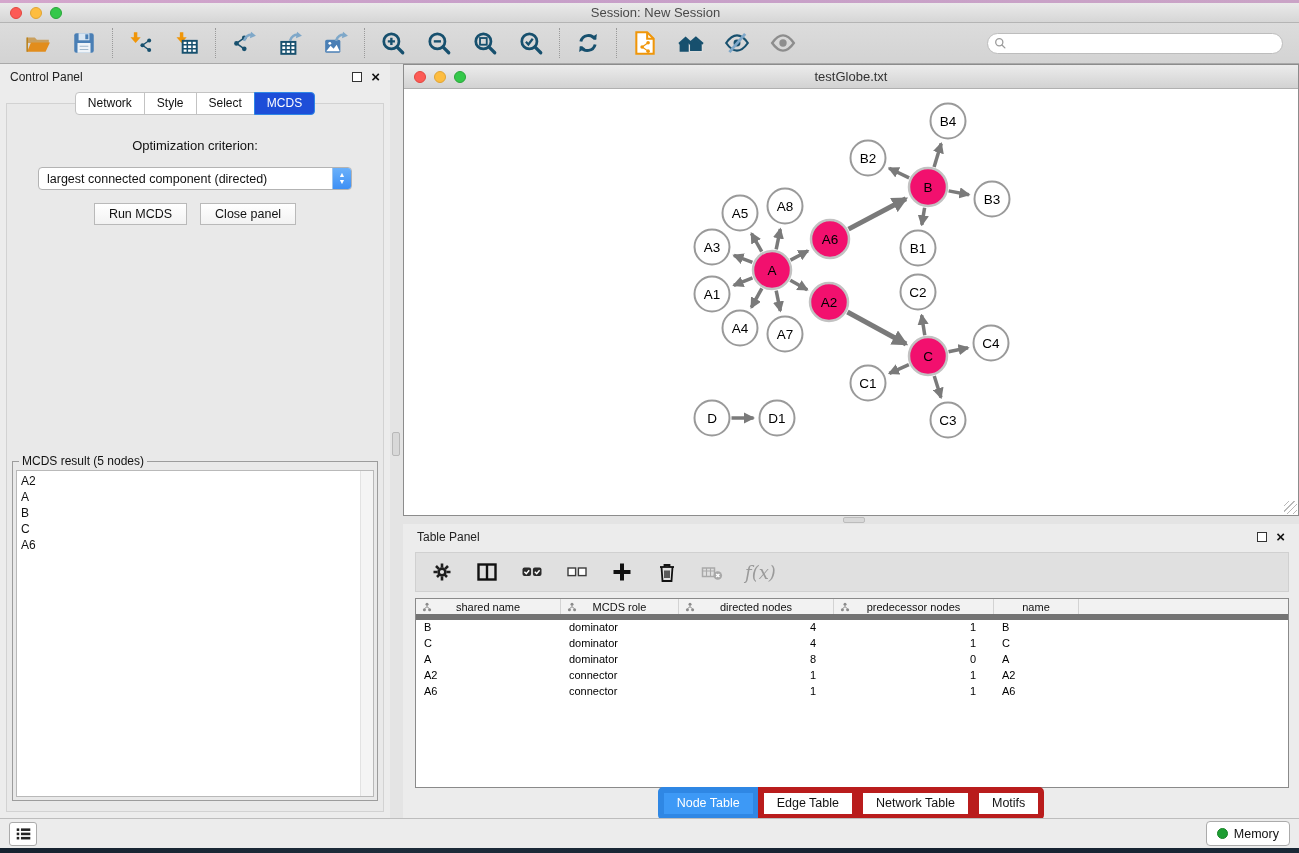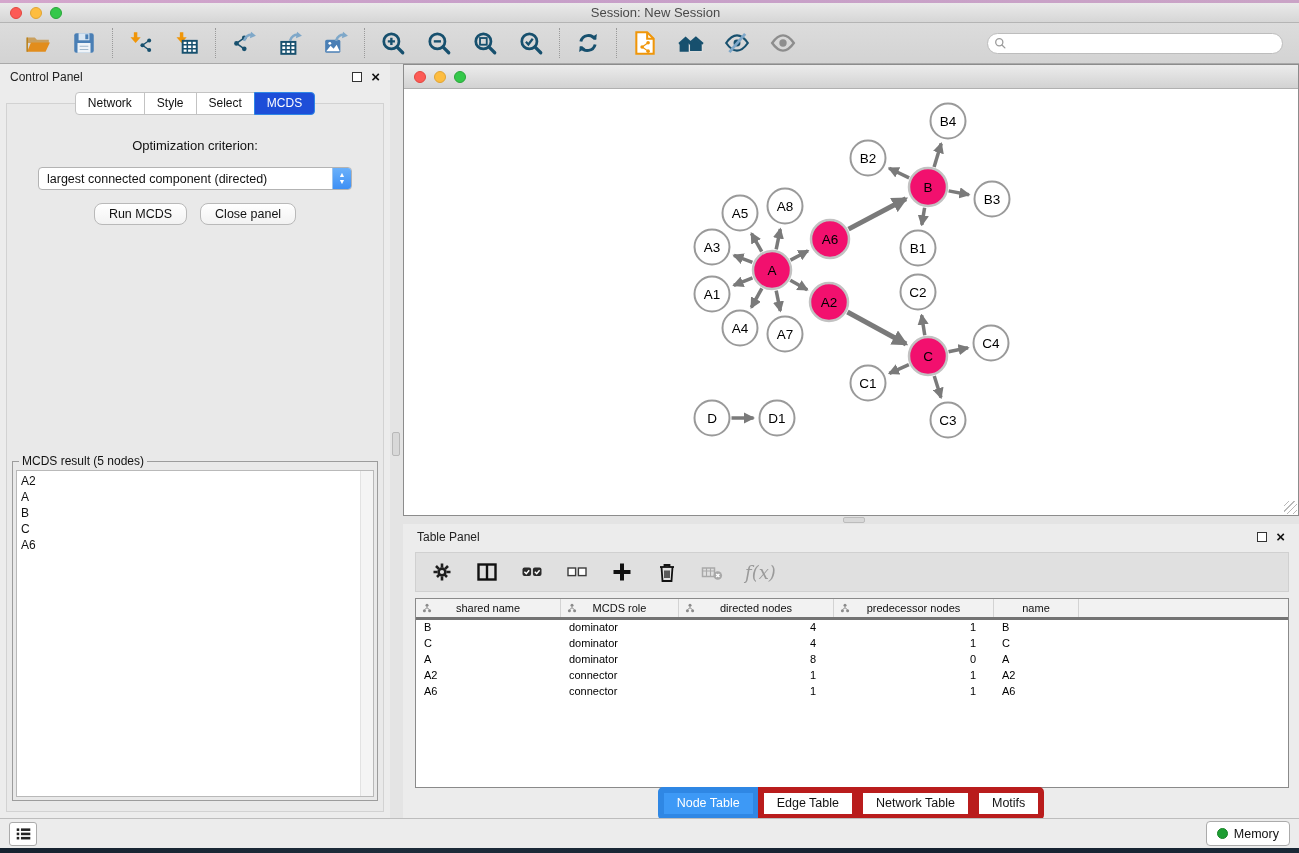--- a/index.html
+++ b/index.html
@@ -56,21 +56,21 @@
     display:flex; flex-direction:column; align-items:center; }
   .opt-label { font-size:13px; color:#111; margin-top:22px; }
   .dropdown { margin-top:14px; width:314px; height:23px; background:#fff; border:1px solid #b3b3b3;
     border-radius:4px; display:flex; align-items:center; overflow:hidden; }
   .dropdown-value { flex:1; font-size:12.5px; color:#111; padding-left:8px; white-space:nowrap; }
   .dropdown-stepper { width:19px; height:23px; background:linear-gradient(#6cb2fb,#3c8ef4); border-left:1px solid #9cc4ef;
     display:flex; flex-direction:column; align-items:center; justify-content:center; gap:1px; }
   .dropdown-stepper span { color:#fff; font-size:7px; line-height:6px; }
   .cp-buttons { margin-top:13px; display:flex; gap:13px; }
   .mac-btn { height:22px; padding:0 14px; background:linear-gradient(#ffffff,#f2f2f2); border:1px solid #b9b9b9;
-    border-radius:8px; font-size:12.5px; color:#111; display:flex; align-items:center; }
+    border-radius:0; font-size:12.5px; color:#111; display:flex; align-items:center; }
 
   .result-box { margin-top:auto; margin-bottom:10px; width:366px; height:340px; border:1px solid #9c9c9c;
     position:relative; padding:8px 3px 3px; }
   .result-legend { position:absolute; top:-8px; left:6px; background:#e9e9e9; font-size:12px; color:#111; padding:0 3px; }
   .result-list { width:100%; height:100%; background:#fff; border:1px solid #b9b9b9; position:relative;
     overflow:hidden; padding:2px 16px 2px 4px; }
   .result-item { font-size:12px; color:#111; line-height:16px; }
   .result-scroll { position:absolute; top:0; right:0; width:13px; height:100%; background:#f4f4f4;
     border-left:1px solid #e2e2e2; }
 
@@ -99,21 +99,21 @@
   .table-panel { flex:1; background:#ececec; display:flex; flex-direction:column; min-height:0; }
   .tp-head { height:26px; display:flex; align-items:center; padding:0 14px;gap:20px; }
   .tp-toolbar { height:40px; margin:2px 10px 0 12px; background:#e0e0e0; border:1px solid #d0d0d0;
     display:flex; align-items:center; gap:21px; padding:0 14px; }
   .tp-tool { width:24px; height:24px; display:flex; align-items:center; justify-content:center; }
   .tp-tool svg { width:22px; height:22px; }
   .fx-label { font-family:"DejaVu Serif", serif; font-style:italic; font-size:18px; color:#9a9a9a; }
 
   .data-table { margin:6px 10px 0 12px; flex:1; border:1px solid #8a8a8a; background:#fff; overflow:hidden;
     font-size:11px; }
-  .dt-header { display:flex; height:21px; border-bottom:3px solid #737373; background:#f2f2f2; }
+  .dt-header { display:flex; height:21px; border-bottom:6px solid #737373; background:#f2f2f2; }
   .dt-hcell { display:flex; align-items:center; justify-content:center; gap:5px; border-right:1px solid #d3d3d3;
     color:#111; font-size:11px; position:relative; }
   .dt-hcell svg { position:absolute; left:6px; width:10px; height:10px; }
   .dt-row { display:flex; height:16px; }
   .dt-cell { padding:1px 8px 0; color:#000; white-space:nowrap; overflow:hidden; }
   .dt-cell.num { text-align:right; padding-right:18px; }
 
   .tp-tabs { height:30px; display:flex; align-items:center; justify-content:center; }
   .tp-tab { font-size:12.5px; padding:3px 13px 4px; background:#fff; border:6px solid #b91c1c; color:#111; margin-left:-1px; }
   .tp-tab:first-child { margin-left:0; border-top-left-radius:5px; border-bottom-left-radius:5px; }
@@ -364,20 +364,21 @@
 
     <div class="right-area">
 
       <div class="network-window">
         <div class="net-titlebar">
           <div class="lights">
             <span class="light red"></span>
             <span class="light yellow"></span>
             <span class="light green"></span>
           </div>
+          <div class="net-title">testGlobe.txt</div>
         </div>
         <div class="net-canvas">
           <svg class="graph" id="graph-svg" viewBox="0 0 894 426">
               <defs>
                 <marker id="arrow" viewBox="0 0 10 10" refX="8.5" refY="5" markerWidth="3.2" markerHeight="3.2" orient="auto">
                   <path d="M0 0L10 5L0 10z" fill="#7a7a7a"></path>
                 </marker>
               </defs>
               <line x1="348.5019894914096" y1="188.79920420343618" x2="329.8192022358036" y2="196.27231910567858" stroke="#7a7a7a" stroke-width="3.5" marker-end="url(#arrow)"></line>
               <line x1="386.31165949309514" y1="191.2802298908604" x2="403.20040536536294" y2="200.76163108230904" stroke="#7a7a7a" stroke-width="3.5" marker-end="url(#arrow)"></line>

